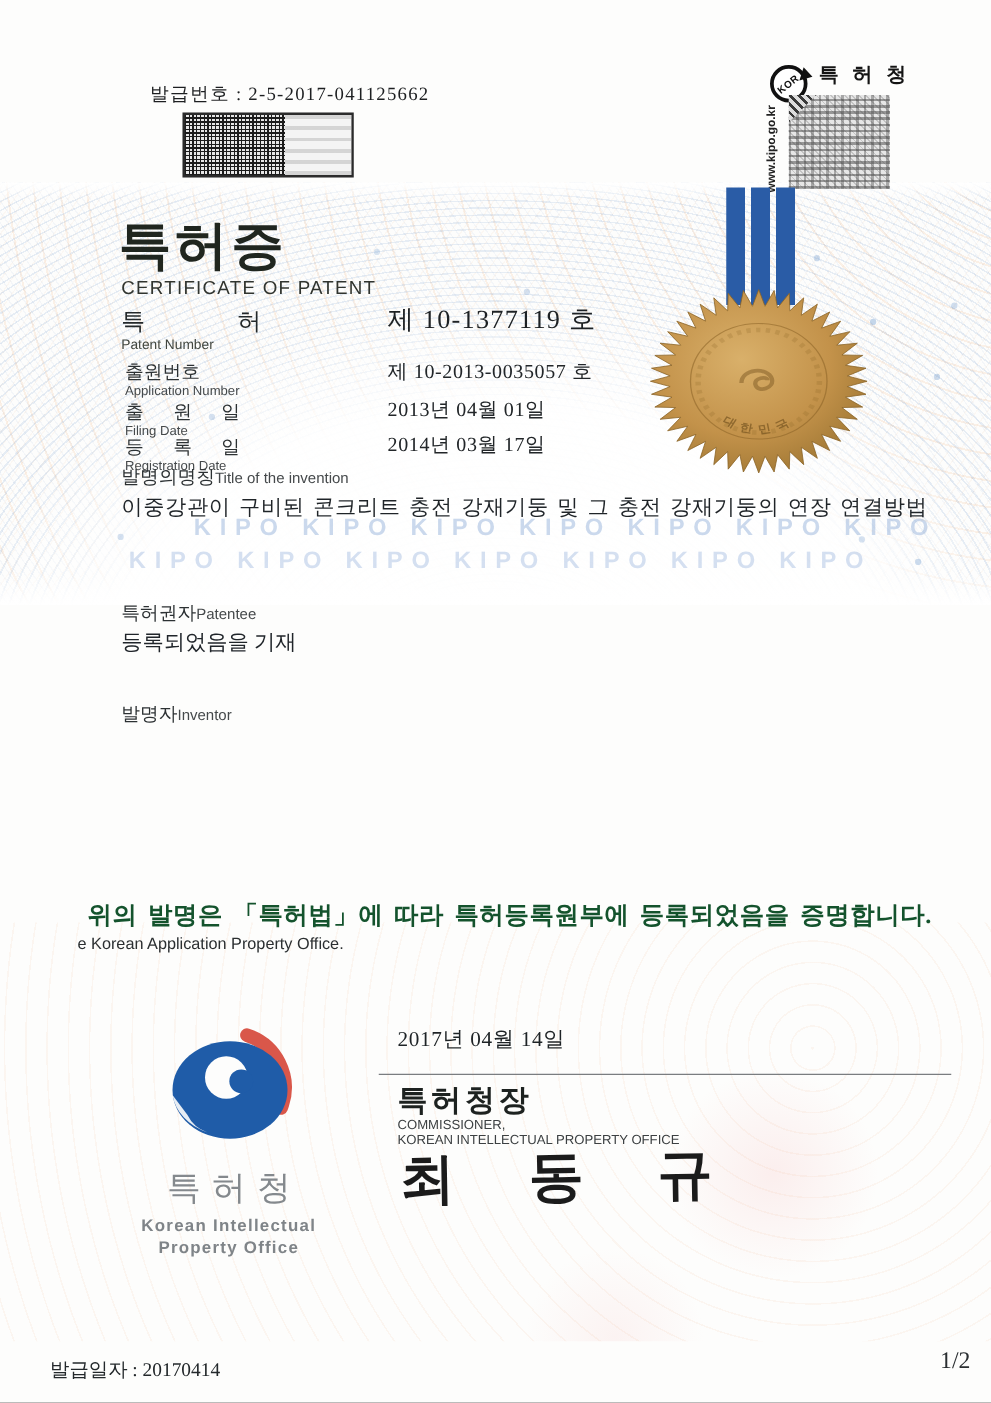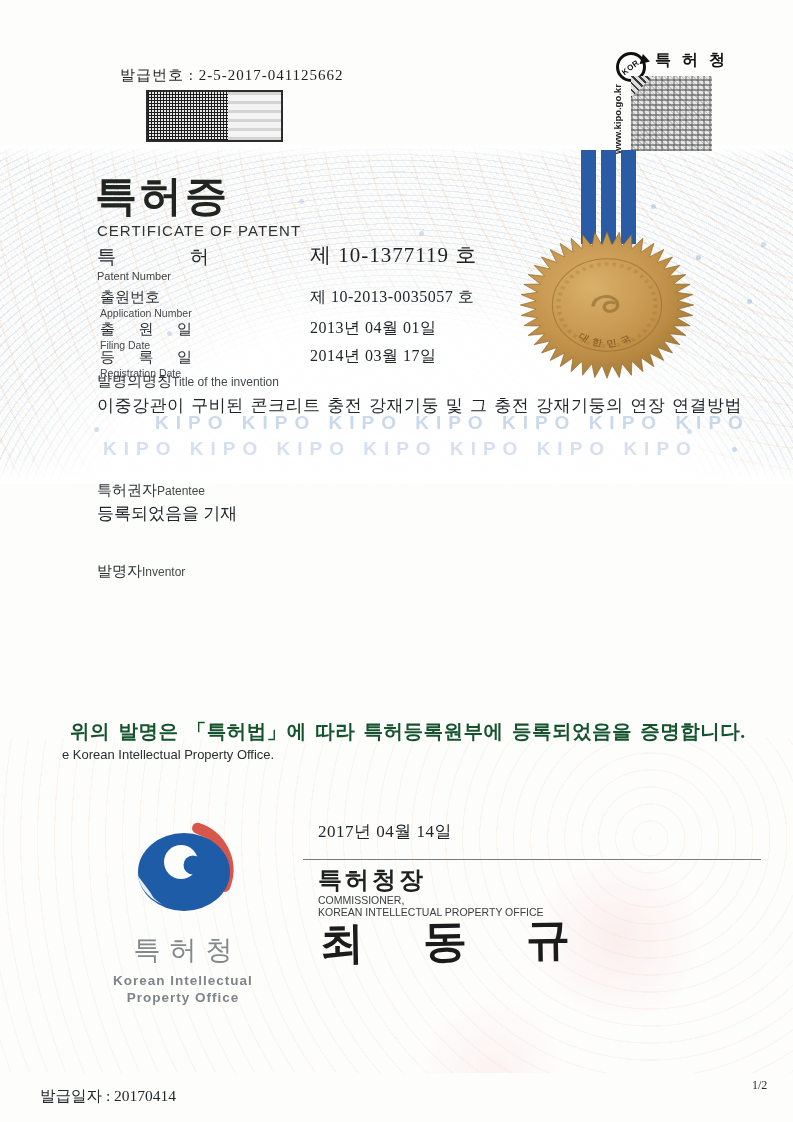--- a/index.html
+++ b/index.html
@@ -107,21 +107,21 @@
 
   
   .logo-mark{left:126px;top:818px;}
   .logo-kr{left:120px;top:932px;width:126px;text-align:center;font-family:"Liberation Sans",sans-serif;
       font-size:27px;letter-spacing:9px;color:#84898d;font-weight:500;text-indent:9px;}
   .logo-en{left:88px;top:972px;width:190px;text-align:center;font-family:"Liberation Sans",sans-serif;
       font-weight:700;font-size:13.5px;line-height:17px;letter-spacing:1px;color:#7f8488;}
 
   
   .foot-date{left:40px;top:1086px;font-size:15.5px;color:#23282b;}
-  .foot-page{left:752px;top:1078px;font-size:12px;color:#2a2e31;}
+  .foot-page{left:752px;top:1078px;font-size:19px;color:#2a2e31;}
 </style>
 </head>
 <body>
 
 <div class="page">
 
   <div class="abs decor-top"></div>
   <div class="abs decor-bottom"></div>
   <div class="abs dots"></div>
   <div class="abs wm" style="left:155px;top:412px;">KIPO KIPO KIPO KIPO KIPO KIPO KIPO</div>
@@ -188,21 +188,21 @@
     <span class="sec-label">특허권자</span><span class="sec-en sans">Patentee</span>
   </div>
   <div class="abs sec-val" style="left:97px;top:502px;">등록되었음을 기재</div>
 
   <div class="abs" style="left:97px;top:562px;">
     <span class="sec-label">발명자</span><span class="sec-en sans">Inventor</span>
   </div>
 
   <div class="abs stmt-kr">위의 발명은 「특허법」에 따라 특허등록원부에 등록되었음을 증명합니다.</div>
   <div class="abs stmt-en">
-    <div>e Korean Intellectual Property Office.</div>
+    <div>e Korean Application Property Office.</div>
   </div>
 
   <div class="abs iss-date">2017년 04월 14일</div>
   <div class="abs iss-rule"></div>
   <div class="abs comm-kr">특허청장</div>
   <div class="abs comm-en">
     <div>COMMISSIONER,</div>
     <div>KOREAN INTELLECTUAL PROPERTY OFFICE</div>
   </div>
   <div class="abs signature">최 동 규</div>

